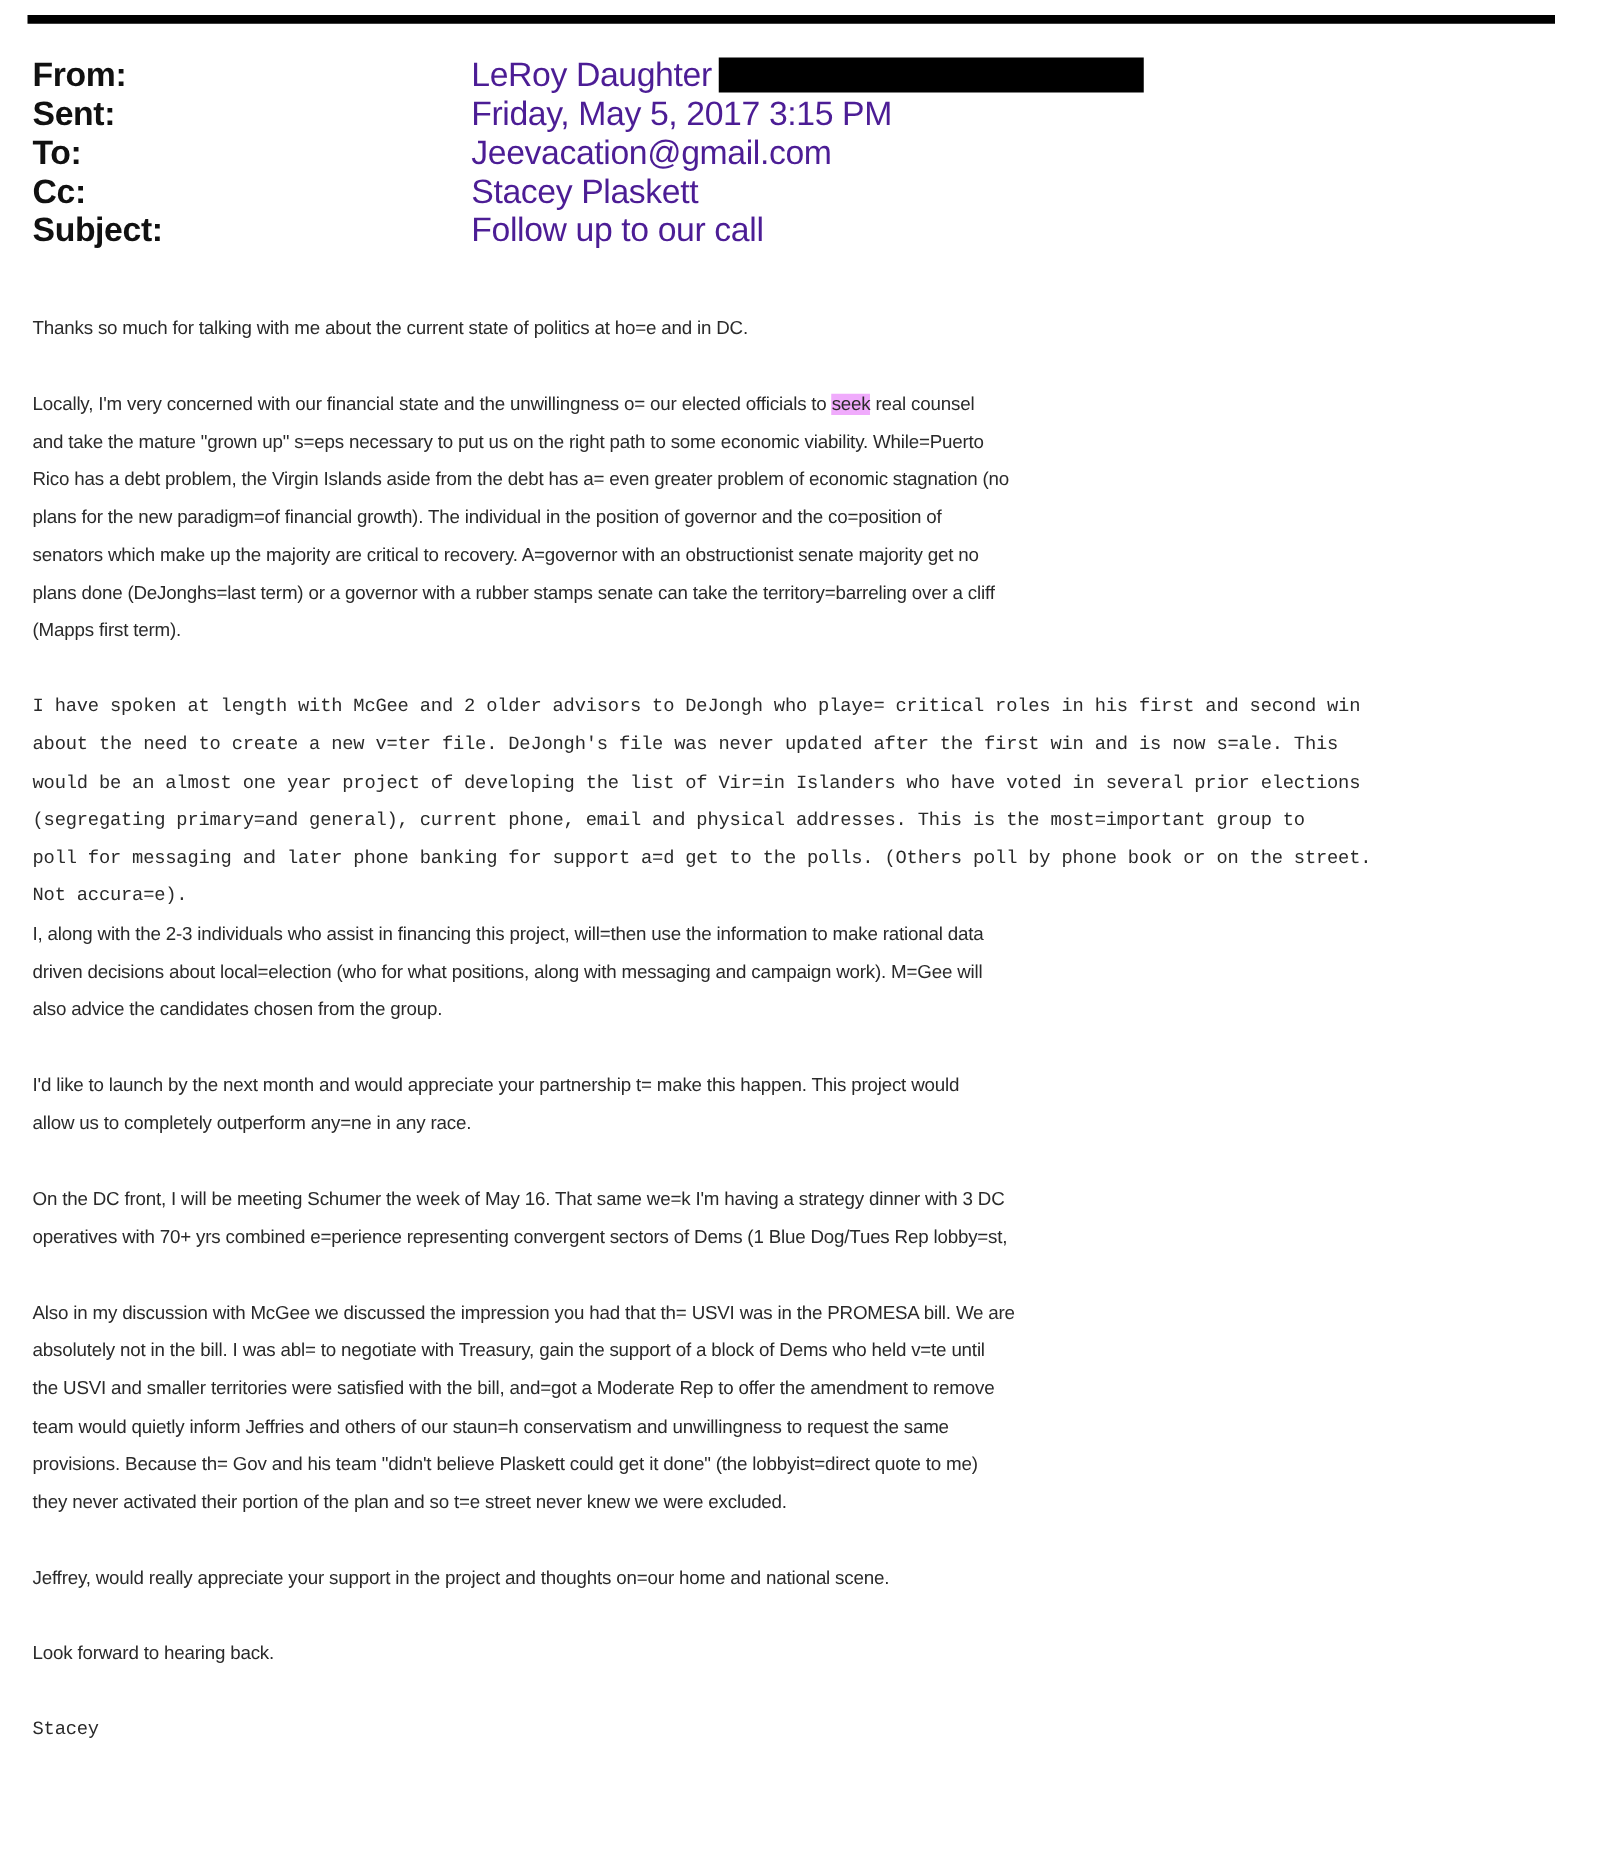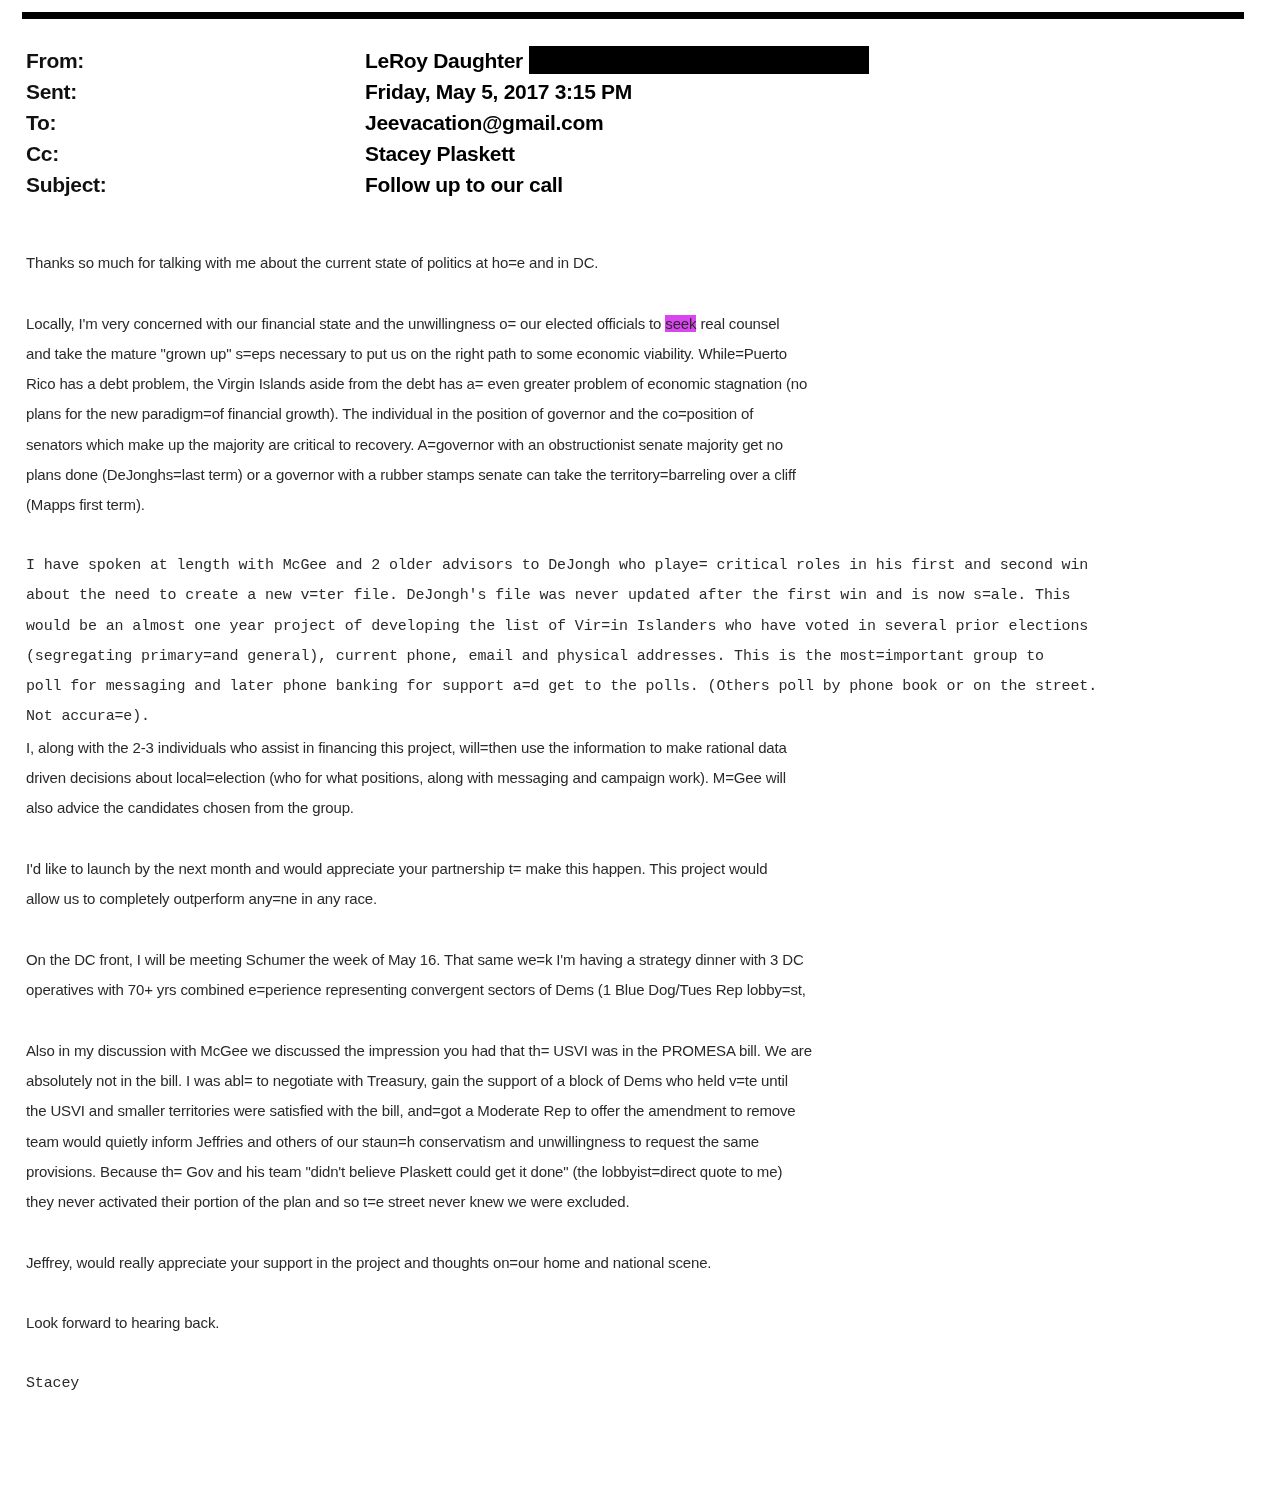--- a/index.html
+++ b/index.html
@@ -26,38 +26,37 @@
     .header {
       position: absolute;
       left: 26px;
       top: 45px;
       width: 1220px;
     }
     .header-row {
       position: relative;
       height: 31px;
       line-height: 31px;
-      font-size: 21px;
+      font-size: 27px;
     }
     .header-label {
       position: absolute;
       left: 0;
       top: 0;
       font-weight: bold;
       color: #111111;
       letter-spacing: -0.3px;
     }
     .header-value {
       position: absolute;
-      left: 339px;
+      left: 351px;
       top: 0;
-      color: #000000;
+      color: #4c1d95;
       letter-spacing: -0.3px;
       white-space: nowrap;
-      font-weight: bold;
     }
     .redaction {
       display: inline-block;
       vertical-align: middle;
       width: 340px;
       height: 28px;
       background: #000000;
       margin-left: 6px;
       position: relative;
       top: -2px;
@@ -117,21 +116,21 @@
     <span class="header-value">Follow up to our call</span>
   </div>
 </div>
 
 <div class="body-text">
   <div class="para">
     <span class="line">Thanks so much for talking with me about the current state of politics at ho=e and in DC.</span>
   </div>
 
   <div class="para">
-    <span class="line"><span>Locally, I'm very concerned with our financial state and the unwillingness o= our elected officials to </span><span class="hl" style="background: #d946ef; text-align: right;">seek</span><span> real counsel</span></span>
+    <span class="line"><span>Locally, I'm very concerned with our financial state and the unwillingness o= our elected officials to </span><span class="hl" style="background: #f0abfc; text-align: right;">seek</span><span> real counsel</span></span>
     <span class="line">and take the mature "grown up" s=eps necessary to put us on the right path to some economic viability. While=Puerto</span>
     <span class="line">Rico has a debt problem, the Virgin Islands aside from the debt has a= even greater problem of economic stagnation (no</span>
     <span class="line">plans for the new paradigm=of financial growth). The individual in the position of governor and the co=position of</span>
     <span class="line">senators which make up the majority are critical to recovery. A=governor with an obstructionist senate majority get no</span>
     <span class="line">plans done (DeJonghs=last term) or a governor with a rubber stamps senate can take the territory=barreling over a cliff</span>
     <span class="line">(Mapps first term).</span>
   </div>
 
   <div class="para tight">
     <span class="line">I have spoken at length with McGee and 2 older advisors to DeJongh who playe= critical roles in his first and second win</span>

